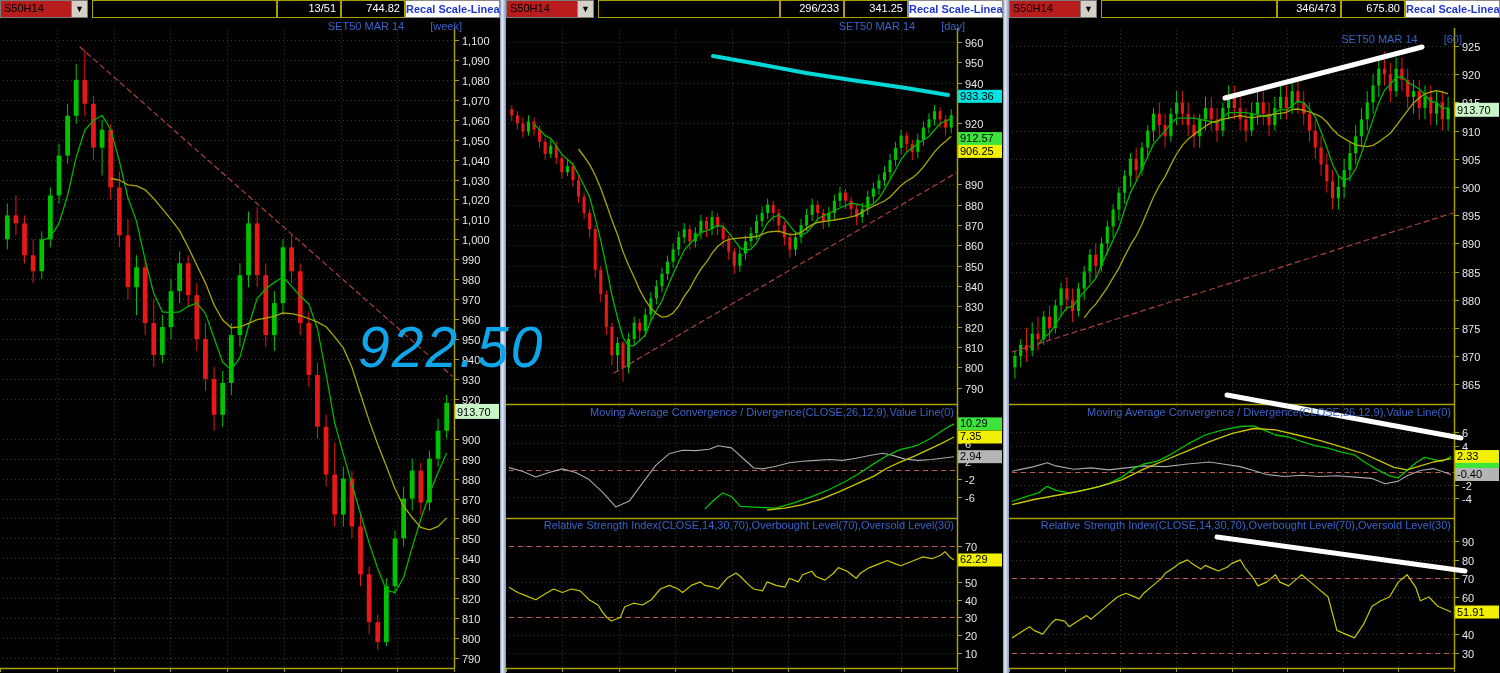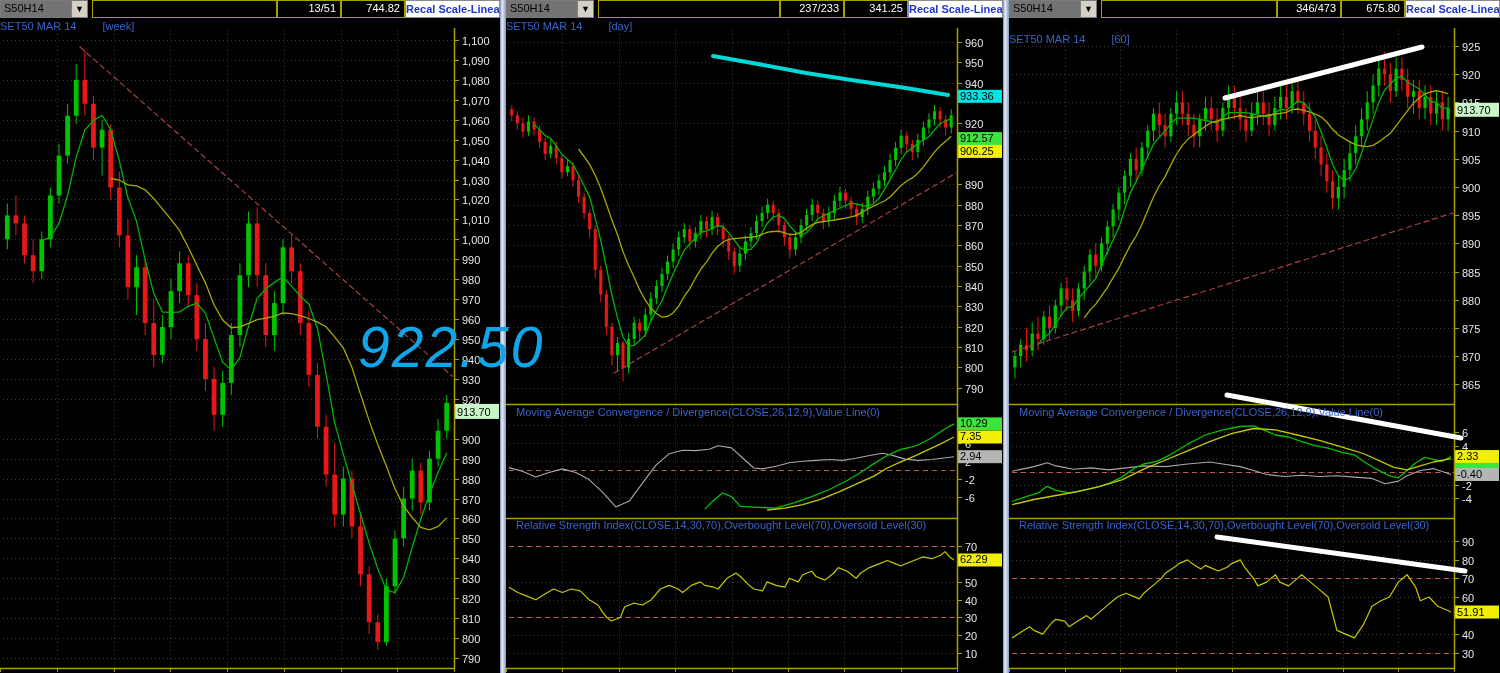--- a/index.html
+++ b/index.html
@@ -1,30 +1,30 @@
 <!DOCTYPE html>
 <html><head>
 <meta charset="utf-8">
 <style>
   html,body{margin:0;padding:0;background:#000;}
   body{width:1500px;height:673px;position:relative;overflow:hidden;
        font-family:"Liberation Sans",sans-serif;}
   .panel{position:absolute;top:0;height:673px;background:#000;}
   .toolbar{position:absolute;top:0;left:0;right:0;height:18px;display:flex;align-items:stretch;background:#000;}
-  .combo{width:88px;display:flex;background:#737373;border:1px solid #7a7a7a;box-sizing:border-box;margin-right:4px;}
+  .combo{width:88px;display:flex;background:#b91c1c;border:1px solid #7a7a7a;box-sizing:border-box;margin-right:4px;}
   .combo-text{flex:1;font-size:11px;color:#000;padding:1px 0 0 3px;white-space:nowrap;overflow:hidden;}
   .combo-btn{width:15px;background:#d4d0c8;border-left:1px solid #808080;font-size:9px;line-height:16px;text-align:center;color:#000;cursor:default;}
   .tfield{background:#000;border:1px solid #a8a000;box-sizing:border-box;color:#fff;font-size:11px;
           text-align:right;padding:1px 4px 0 14px;white-space:nowrap;overflow:hidden;}
   .tf-wide{flex:1;}
   .tf-num{width:64px;}
   .recal{width:95px;background:#ffffff;color:#1f36cc;font-weight:bold;font-size:11px;border:1px solid #8a8a8a;
          box-sizing:border-box;padding:0;font-family:"Liberation Sans",sans-serif;white-space:nowrap;cursor:default;}
   svg.chart{position:absolute;top:18px;left:0;overflow:visible;font-family:"Liberation Sans",sans-serif;}
-  .ctitle{position:absolute;color:#3a62c8;font-size:11px;height:12px;line-height:12px;text-align:left;white-space:nowrap;z-index:5;}
+  .ctitle{position:absolute;color:#3a62c8;font-size:11px;height:12px;line-height:12px;text-align:right;white-space:nowrap;z-index:5;padding-left:8px;}
   .ctitle .tf{margin-left:26px;}
   .vsep{position:absolute;top:0;height:673px;width:6px;z-index:8;
         background:linear-gradient(90deg,#7f8fb0 0%,#e8eef8 35%,#c3cde4 60%,#8898ba 100%);}
   .bigprice{position:absolute;left:358px;top:314px;z-index:20;color:#0ea5e9;font-size:57px;
             font-style:italic;letter-spacing:2px;white-space:nowrap;}
 </style>
 </head>
 <body>
 
 <div class="panel" style="left:0;width:500px">
@@ -262,21 +262,21 @@
     </svg>
 </div>
 
 <div class="panel" style="left:506px;width:497px">
   <div class="toolbar">
     <div class="combo">
       <span class="combo-text">S50H14</span>
       <span class="combo-btn">▼</span>
     </div>
     <div class="tfield tf-wide"></div>
-    <div class="tfield tf-num">237/233</div>
+    <div class="tfield tf-num">296/233</div>
     <div class="tfield tf-num">341.25</div>
     <button class="recal">Recal Scale-Linear</button>
   </div>
   <svg class="chart" width="497" height="655">
       <line x1="56.5" y1="12" x2="56.5" y2="650" stroke="#39392e" stroke-dasharray="1 3"></line>
       <line x1="113.5" y1="12" x2="113.5" y2="650" stroke="#39392e" stroke-dasharray="1 3"></line>
       <line x1="169.5" y1="12" x2="169.5" y2="650" stroke="#39392e" stroke-dasharray="1 3"></line>
       <line x1="226.5" y1="12" x2="226.5" y2="650" stroke="#39392e" stroke-dasharray="1 3"></line>
       <line x1="282.5" y1="12" x2="282.5" y2="650" stroke="#39392e" stroke-dasharray="1 3"></line>
       <line x1="338.5" y1="12" x2="338.5" y2="650" stroke="#39392e" stroke-dasharray="1 3"></line>

